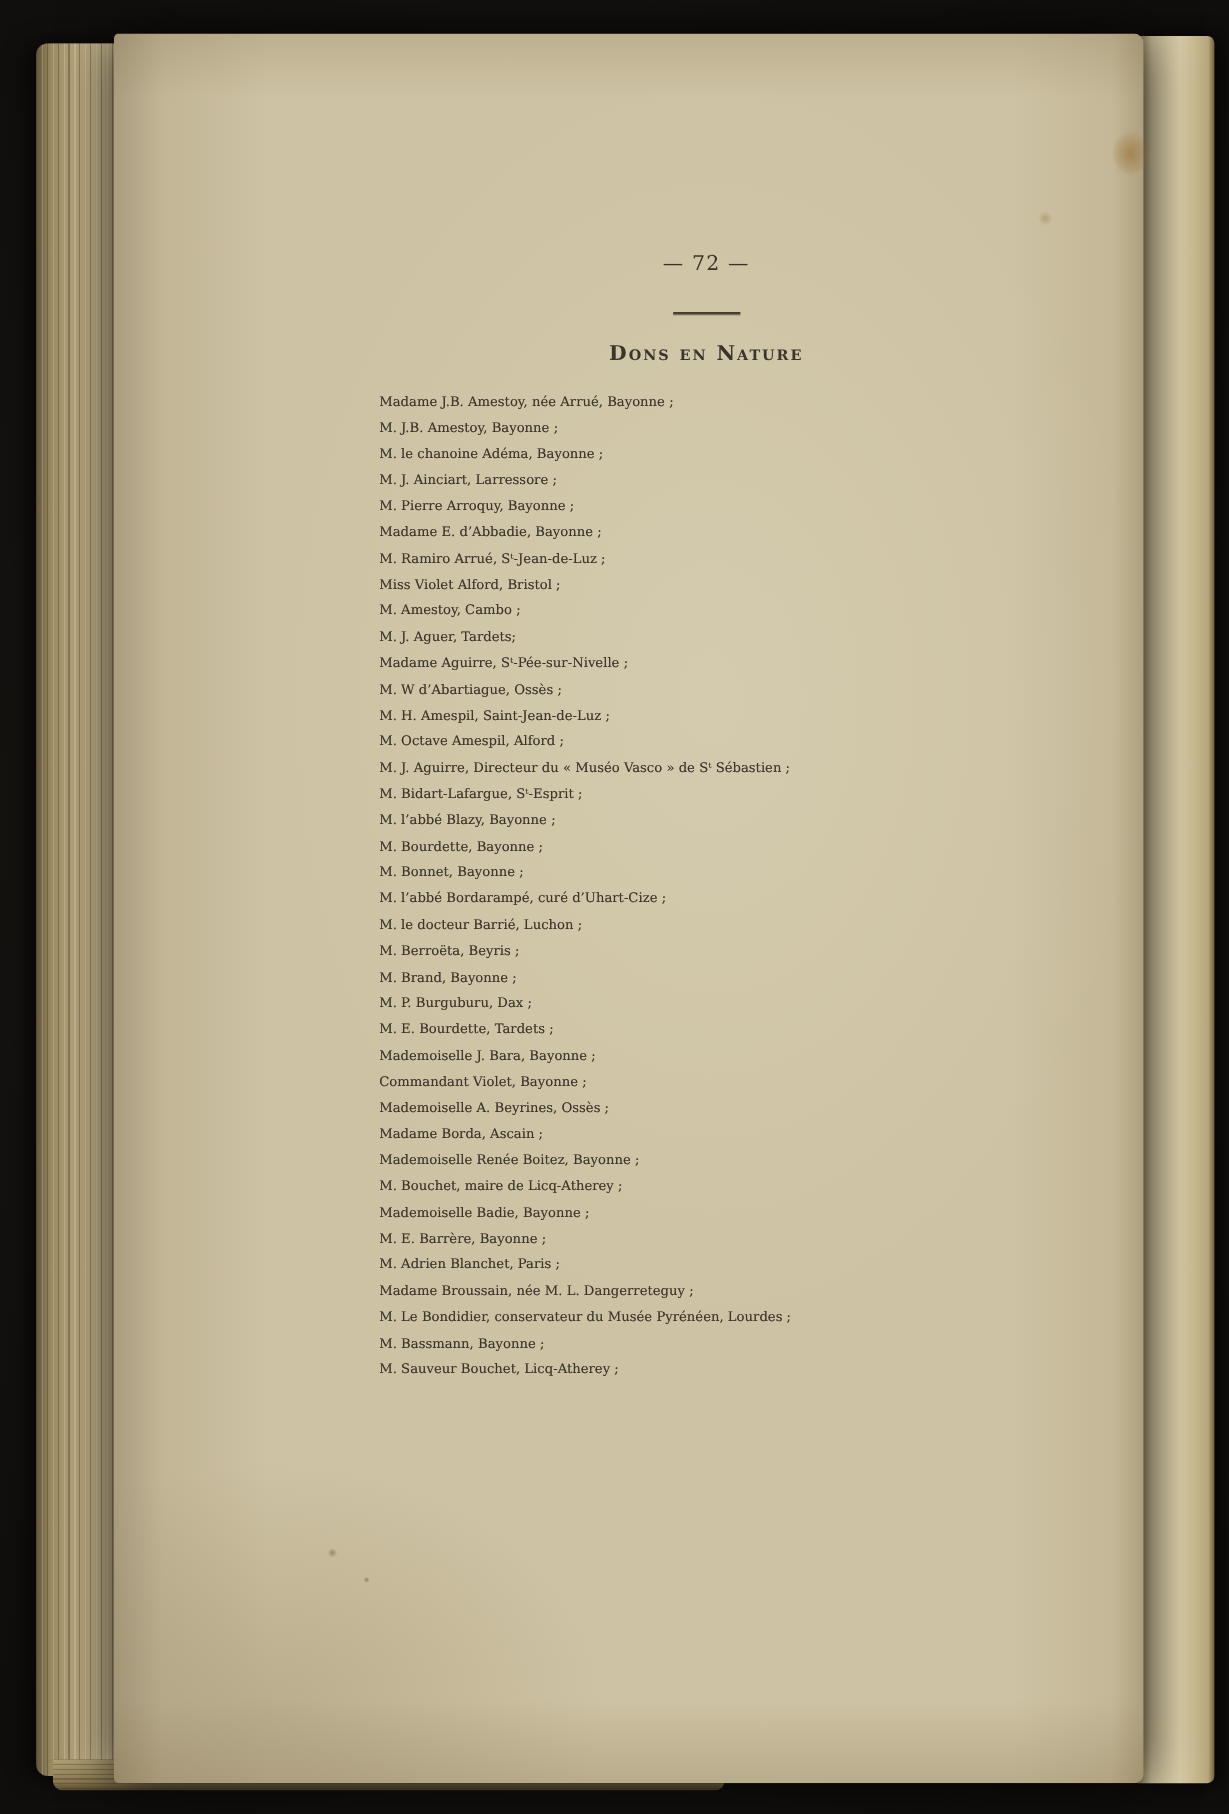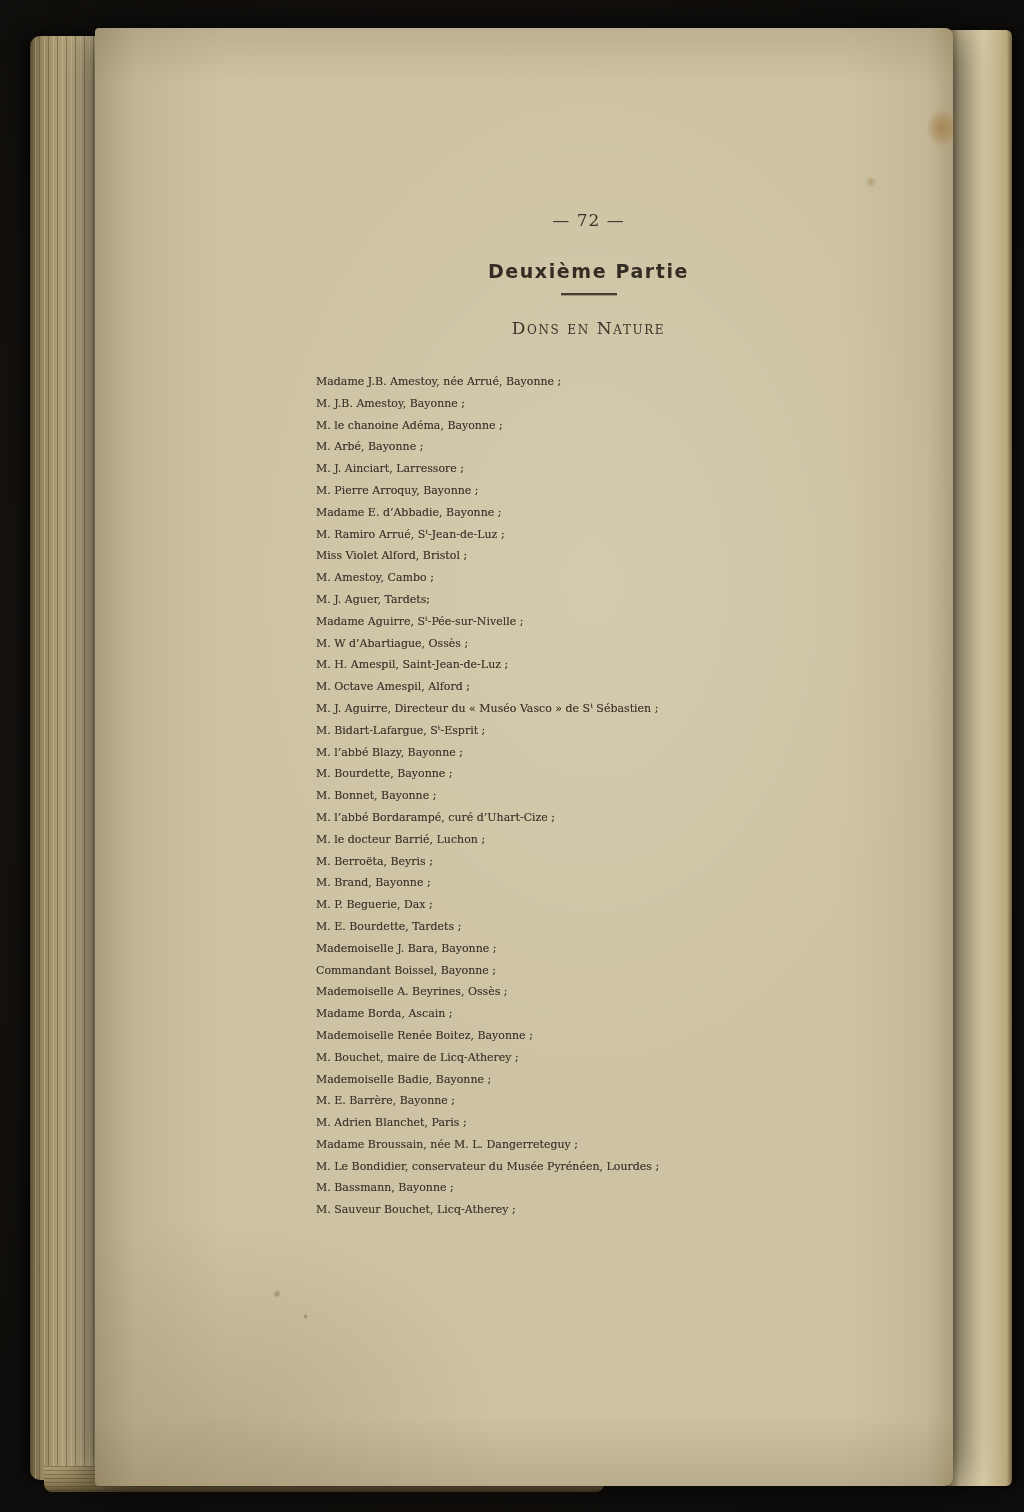--- a/index.html
+++ b/index.html
@@ -129,21 +129,22 @@
     margin: 0 auto 23px auto;
     box-shadow: 0 1px 0 rgba(71,63,51,0.35);
   }
   .subtitle {
     text-align: center;
     font-variant: small-caps;
     font-size: 17px;
     letter-spacing: 1.6px;
     color: #3a342b;
     height: 20px;
-    margin-bottom: 33px;
+    margin-bottom: 19px;
+    font-weight: bold;
   }
   .entries {
     font-size: 11px;
     line-height: 21.8px;
     color: #3b352b;
   }
   .entry {
     white-space: nowrap;
     text-shadow: 0 0 0.4px rgba(59,53,43,0.45);
   }
@@ -159,55 +160,53 @@
 
   <div class="page">
     <div class="stain stain-1"></div>
     <div class="stain stain-2"></div>
     <div class="stain stain-3"></div>
     <div class="stain stain-4"></div>
 
     <div class="content">
       <div class="page-number">— 72 —</div>
 
-      <div class="title">Deuxième Partie</div>
 
       <div class="title-rule"></div>
 
       <div class="subtitle">Dons en Nature</div>
 
       <div class="entries">
           <div class="entry">Madame J.B. Amestoy, née Arrué, Bayonne ;</div>
           <div class="entry">M. J.B. Amestoy, Bayonne ;</div>
           <div class="entry">M. le chanoine Adéma, Bayonne ;</div>
-          <div class="entry">M. Arbé, Bayonne ;</div>
           <div class="entry">M. J. Ainciart, Larressore ;</div>
           <div class="entry">M. Pierre Arroquy, Bayonne ;</div>
           <div class="entry">Madame E. d’Abbadie, Bayonne ;</div>
           <div class="entry">M. Ramiro Arrué, Sᵗ-Jean-de-Luz ;</div>
           <div class="entry">Miss Violet Alford, Bristol ;</div>
           <div class="entry">M. Amestoy, Cambo ;</div>
           <div class="entry">M. J. Aguer, Tardets;</div>
           <div class="entry">Madame Aguirre, Sᵗ-Pée-sur-Nivelle ;</div>
           <div class="entry">M. W d’Abartiague, Ossès ;</div>
           <div class="entry">M. H. Amespil, Saint-Jean-de-Luz ;</div>
           <div class="entry">M. Octave Amespil, Alford ;</div>
           <div class="entry">M. J. Aguirre, Directeur du « Muséo Vasco »  de Sᵗ Sébastien ;</div>
           <div class="entry">M. Bidart-Lafargue, Sᵗ-Esprit ;</div>
           <div class="entry">M. l’abbé Blazy, Bayonne ;</div>
           <div class="entry">M. Bourdette, Bayonne ;</div>
           <div class="entry">M. Bonnet, Bayonne ;</div>
           <div class="entry">M. l’abbé Bordarampé, curé d’Uhart-Cize ;</div>
           <div class="entry">M. le docteur Barrié, Luchon ;</div>
           <div class="entry">M. Berroëta, Beyris ;</div>
           <div class="entry">M. Brand, Bayonne ;</div>
-          <div class="entry">M. P. Beguerie, Dax ;</div>
+          <div class="entry">M. P. Burguburu, Dax ;</div>
           <div class="entry">M. E. Bourdette, Tardets ;</div>
           <div class="entry">Mademoiselle J. Bara, Bayonne ;</div>
-          <div class="entry">Commandant Boissel, Bayonne ;</div>
+          <div class="entry">Commandant Violet, Bayonne ;</div>
           <div class="entry">Mademoiselle A. Beyrines, Ossès ;</div>
           <div class="entry">Madame Borda, Ascain ;</div>
           <div class="entry">Mademoiselle Renée Boitez, Bayonne ;</div>
           <div class="entry">M. Bouchet, maire de Licq-Atherey ;</div>
           <div class="entry">Mademoiselle Badie, Bayonne ;</div>
           <div class="entry">M. E. Barrère, Bayonne ;</div>
           <div class="entry">M. Adrien Blanchet, Paris ;</div>
           <div class="entry">Madame Broussain, née M. L. Dangerreteguy ;</div>
           <div class="entry">M. Le Bondidier, conservateur du Musée Pyrénéen, Lourdes ;</div>
           <div class="entry">M. Bassmann, Bayonne ;</div>

